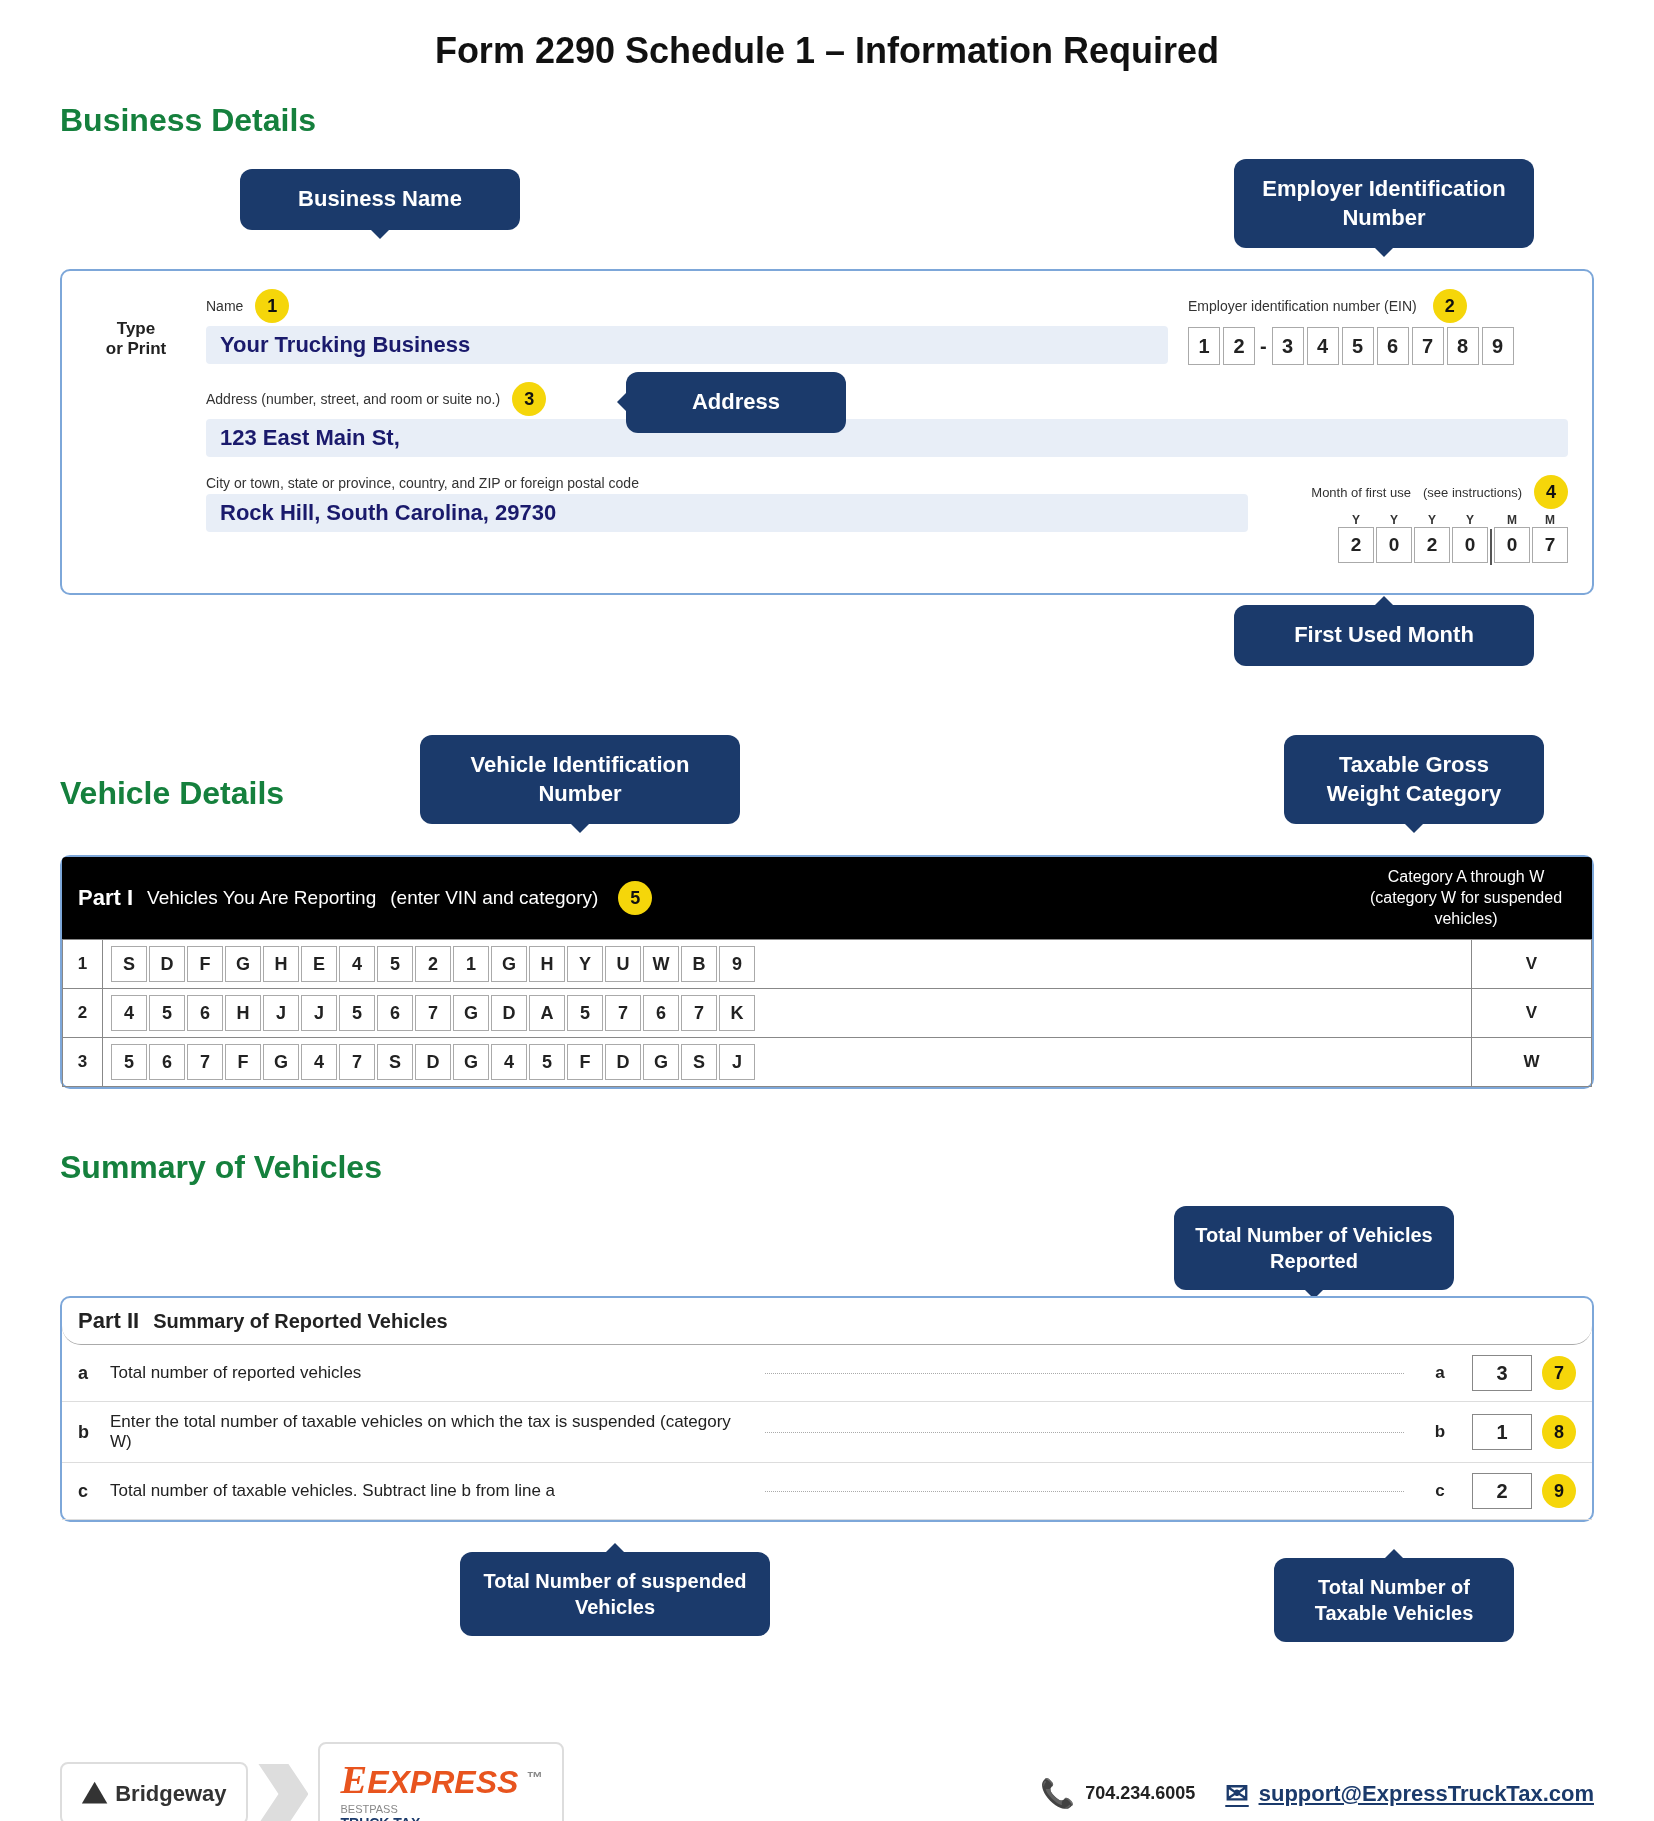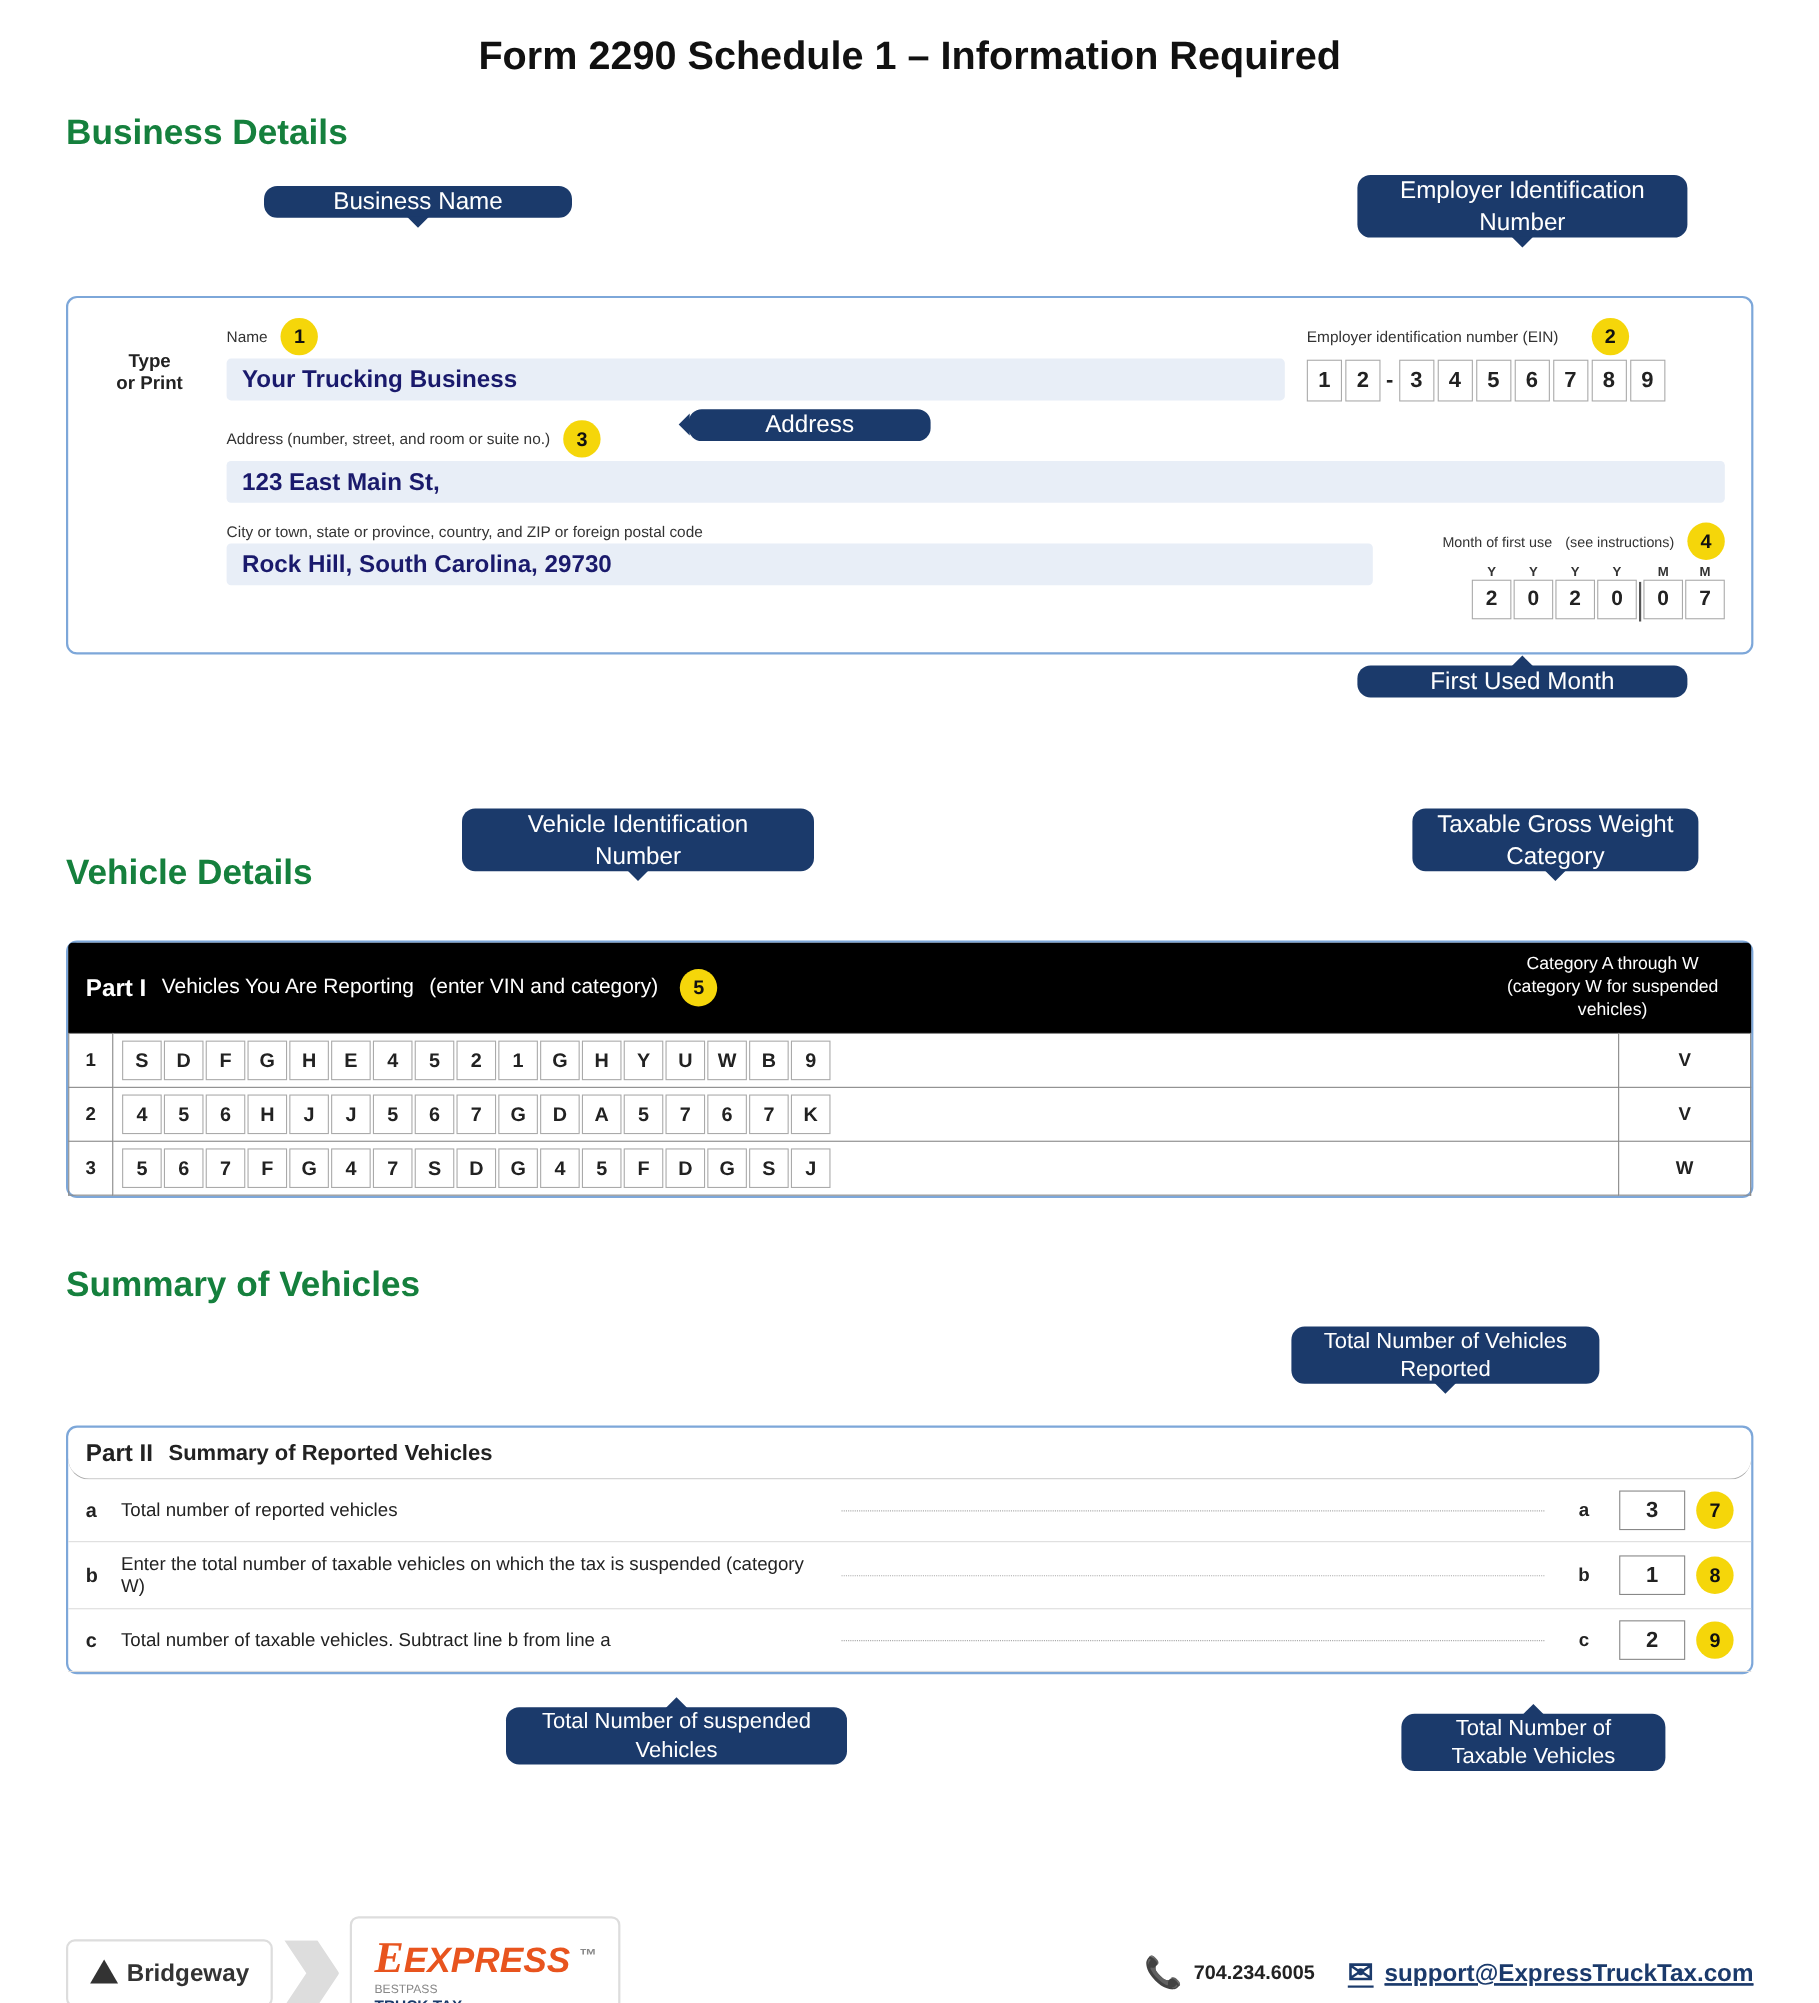--- a/index.html
+++ b/index.html
@@ -26,23 +26,23 @@
     }
     .section-block {
       margin-bottom: 60px;
     }
 
     
     .tooltip-bubble {
       background: #1b3a6b;
       color: #fff;
       border-radius: 12px;
-      padding: 0 18px;
+      padding: 16px 18px;
       font-size: 20px;
-      font-weight: 400;
+      font-weight: 700;
       text-align: center;
       line-height: 1.3;
       position: absolute;
       white-space: normal;
     }
     .tooltip-bubble::after {
       content: '';
       position: absolute;
       border: 10px solid transparent;
     }
@@ -131,21 +131,21 @@
       flex-direction: column;
       width: 380px;
       flex-shrink: 0;
     }
     .ein-label {
       font-size: 14px;
       color: #333;
       margin-bottom: 4px;
       display: flex;
       align-items: center;
-      gap: 24px;
+      gap: 10px;
     }
     .ein-digits {
       display: flex;
       gap: 3px;
       align-items: center;
     }
     .ein-digit {
       width: 32px;
       height: 38px;
       border: 1.5px solid #aaa;

